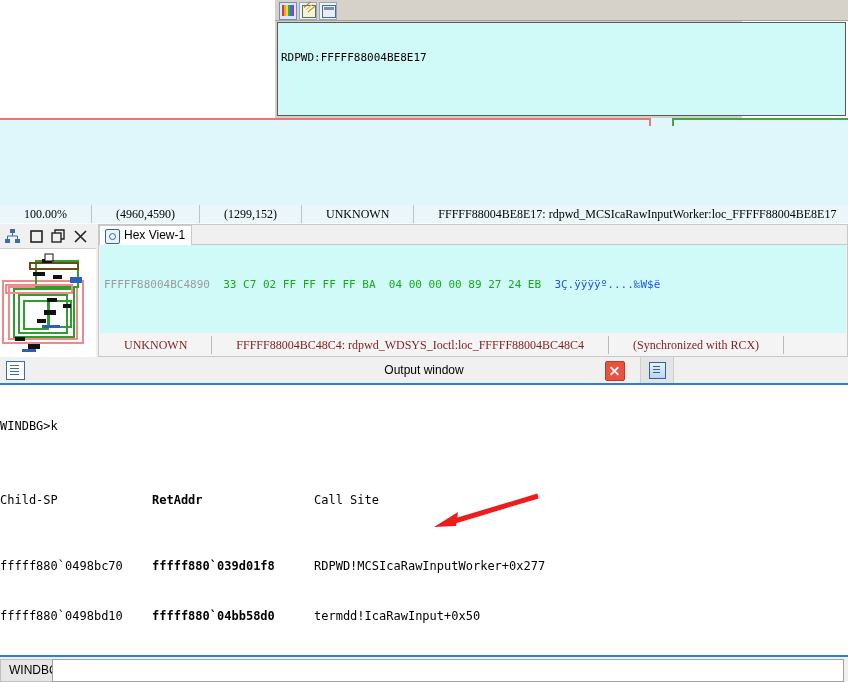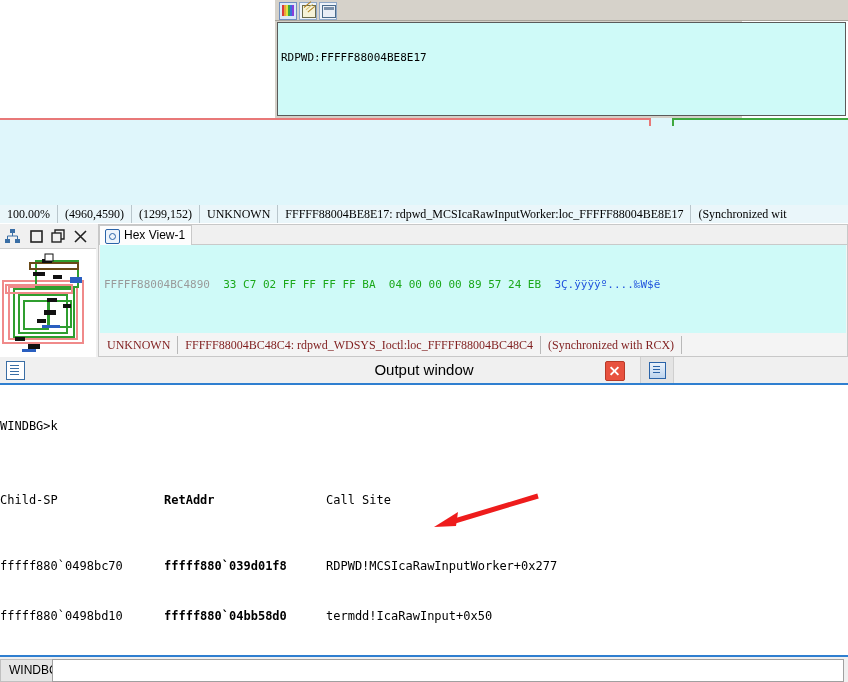--- a/index.html
+++ b/index.html
@@ -66,21 +66,21 @@
   #ida-status{
     position:absolute;left:0;top:205px;width:848px;height:18px;
     background:#eaf6fa;
     font-family:"Liberation Serif",serif;
     font-size:12px;
     color:#000;
     line-height:18px;
     white-space:nowrap;
     overflow:hidden;
   }
-  .st-cell{display:inline-block;border-right:1px solid #b9c6cc;padding:0 7px;height:18px;}
+  .st-cell{display:inline-block;border-right:1px solid #b9c6cc;padding:0 24px;height:18px;}
   .st-cell:last-child{border-right:none;}
 
   
   #hex-panel{position:absolute;left:0;top:224px;width:848px;height:133px;background:#f0f0f0;}
   #hex-left-tools{
     position:absolute;left:0;top:0;width:96px;height:24px;background:#f0f0f0;
     border-bottom:1px solid #cfcfcf;
   }
   .lt-ico{position:absolute;top:4px;width:17px;height:17px;cursor:default;}
   #hex-graph-thumb{
@@ -126,21 +126,21 @@
   #dbg-title{
     position:absolute;left:0;top:0;width:848px;height:26px;background:#f0f0f0;
     border-bottom:2px solid #2f7fd0;
   }
   #dbg-title-icon{position:absolute;left:6px;top:4px;width:17px;height:17px;
     border:1px solid #3a6ea5;background:#ffffff;}
   #dbg-title-icon:after{content:"";position:absolute;left:3px;top:3px;width:9px;height:1px;background:#3a6ea5;
     box-shadow:0 3px 0 #3a6ea5,0 6px 0 #3a6ea5,0 9px 0 #3a6ea5;}
   #dbg-title-text{
     position:absolute;left:0;top:0;width:848px;height:26px;line-height:26px;
-    text-align:center;font-size:15px;color:#000;
+    text-align:center;font-size:12px;color:#000;
   }
   #dbg-close{
     position:absolute;left:605px;top:4px;width:18px;height:18px;
     background:#e8523f;border:1px solid #b83a28;border-radius:2px;
   }
   #dbg-close:before,#dbg-close:after{
     content:"";position:absolute;left:3px;top:8px;width:11px;height:2px;background:#fff;
   }
   #dbg-close:before{transform:rotate(45deg);}
   #dbg-close:after{transform:rotate(-45deg);}
@@ -151,21 +151,21 @@
   #dbg-tab2-icon{position:absolute;left:8px;top:5px;width:15px;height:15px;
     border:1px solid #2a63a8;background:linear-gradient(#eaf2fb,#bdd4ee);}
   #dbg-tab2-icon:after{content:"";position:absolute;left:3px;top:3px;width:7px;height:1px;background:#2a63a8;
     box-shadow:0 3px 0 #2a63a8,0 6px 0 #2a63a8;}
   #dbg-body{
     position:absolute;left:0;top:28px;width:848px;height:270px;background:#ffffff;
     font-family:"DejaVu Sans Mono","Liberation Mono",monospace;
     font-size:12px;line-height:16.6px;white-space:pre;color:#000;overflow:hidden;
   }
   .dbg-line{height:16.6px;}
-  .csp{display:inline-block;width:164px;}
+  .csp{display:inline-block;width:152px;}
   .ret{display:inline-block;width:162px;font-weight:bold;}
   .call{display:inline-block;margin-top:24px;}
   #arrow{
     position:absolute;left:430px;top:492px;width:112px;height:40px;pointer-events:none;
   }
   
   #taskbar{
     position:absolute;left:0;bottom:0;width:848px;height:25px;background:#f0f0f0;
     border-top:2px solid #2f7fd0;
   }
@@ -281,21 +281,21 @@
 
   <div id="hex-view">
     <div id="hex-tabbar">
       <div id="hex-tab">
         <span id="hex-tab-icon"></span>
         <span>Hex View-1</span>
       </div>
     </div>
 
     <div id="hex-body">
-      <div class="hex-row"><span class="hx-addr">FFFFF88004BC4890</span>  <span class="hx-byte">33 C7 02 FF FF FF FF BA</span>  <span class="hx-byte">04 00 00 00 89 57 24 EB</span>  <span class="hx-ascii">3Ç.ÿÿÿÿº....‰W$ë</span></div>
+      <div class="hex-row"><span class="hx-addr">FFFFF88004BC4890</span>  <span class="hx-byte">33 C7 02 FF FF FF FF BA</span>  <span class="hx-byte">04 00 00 00 89 27 24 EB</span>  <span class="hx-ascii">3Ç.ÿÿÿÿº....‰W$ë</span></div>
 
       
 
       
 
       
 
       
     </div>
 

